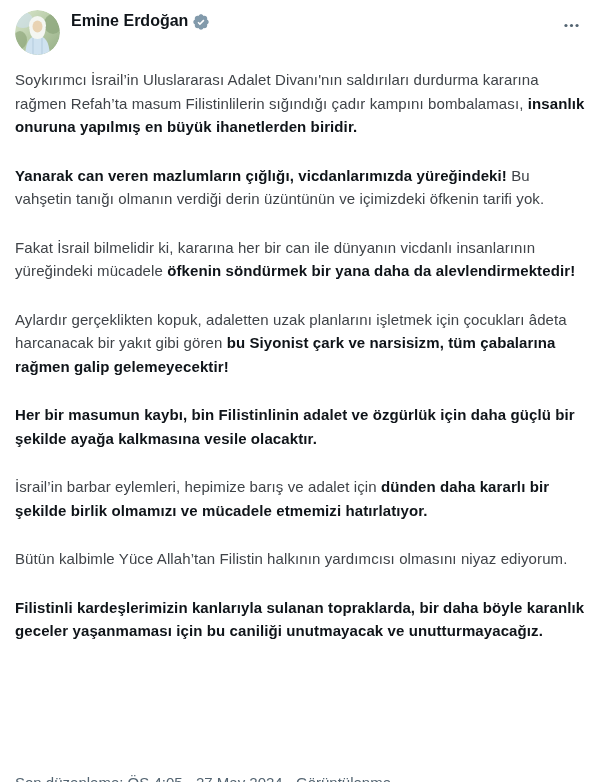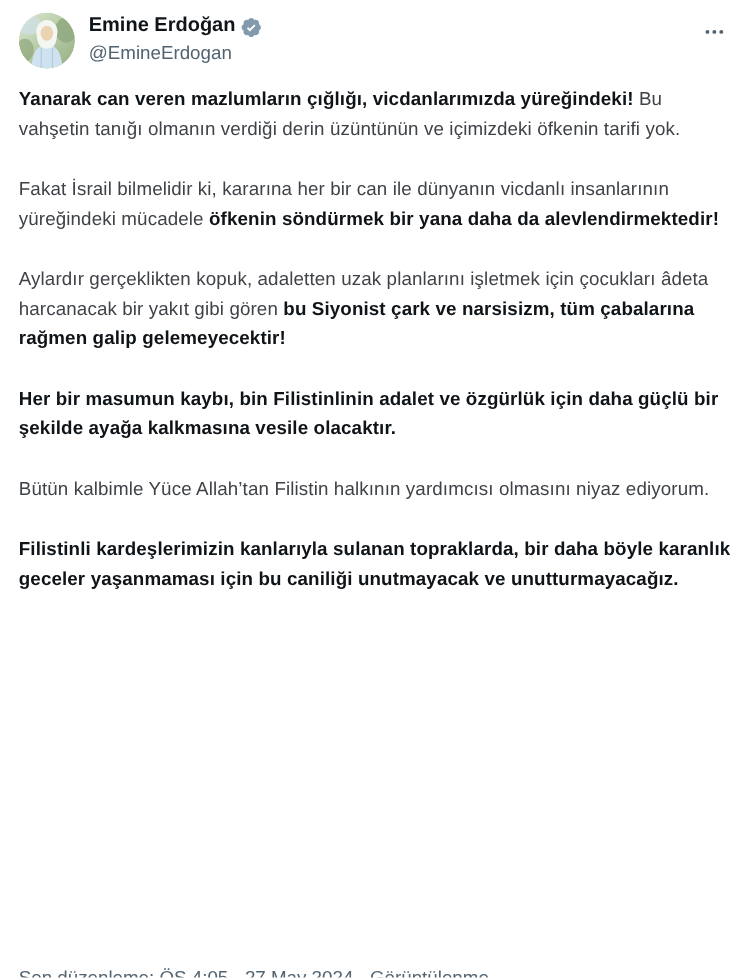--- a/index.html
+++ b/index.html
@@ -125,38 +125,39 @@
     </div>
 
     <div class="user-block">
       <div class="name-row">
         <span class="display-name">Emine Erdoğan</span>
 
         <svg class="verified-badge" viewBox="0 0 24 24">
           <path fill="#829aab" d="M22.25 12c0-1.43-.88-2.67-2.19-3.34.46-1.39.2-2.9-.81-3.91s-2.52-1.27-3.91-.81c-.66-1.31-1.91-2.19-3.34-2.19s-2.67.88-3.33 2.19c-1.4-.46-2.91-.2-3.92.81s-1.26 2.52-.8 3.91c-1.31.67-2.2 1.91-2.2 3.34s.89 2.67 2.2 3.34c-.46 1.39-.21 2.9.8 3.91s2.52 1.26 3.91.81c.67 1.31 1.91 2.19 3.34 2.19s2.68-.88 3.34-2.19c1.39.45 2.9.2 3.91-.81s1.27-2.52.81-3.91c1.31-.67 2.19-1.91 2.19-3.34zm-11.71 4.2l-3.23-3.24 1.41-1.42 1.82 1.82 4.59-4.59 1.42 1.42-6.01 6.01z"></path>
         </svg>
       </div>
-      <span class="handle">@EmineErdogan</span>
     </div>
 
     <div class="spacer"></div>
 
     <button class="more-button">
       <svg width="19" height="19" viewBox="0 0 24 24">
         <circle cx="5" cy="12" r="2" fill="#536471"></circle>
         <circle cx="12" cy="12" r="2" fill="#536471"></circle>
         <circle cx="19" cy="12" r="2" fill="#536471"></circle>
       </svg>
     </button>
   </div>
 
   <div class="tweet-text">
+      <p><span>Soykırımcı İsrail’in Uluslararası Adalet Divanı'nın saldırıları durdurma kararına rağmen Refah’ta masum Filistinlilerin sığındığı çadır kampını bombalaması, </span><b>insanlık onuruna yapılmış en büyük ihanetlerden biridir.</b></p>
       <p><b>Yanarak can veren mazlumların çığlığı, vicdanlarımızda yüreğindeki!</b><span> Bu vahşetin tanığı olmanın verdiği derin üzüntünün ve içimizdeki öfkenin tarifi yok.</span></p>
       <p><span>Fakat İsrail bilmelidir ki, kararına her bir can ile dünyanın vicdanlı insanlarının yüreğindeki mücadele </span><b>öfkenin söndürmek bir yana daha da alevlendirmektedir!</b></p>
       <p><span>Aylardır gerçeklikten kopuk, adaletten uzak planlarını işletmek için çocukları âdeta harcanacak bir yakıt gibi gören </span><b>bu Siyonist çark ve narsisizm, tüm çabalarına rağmen galip gelemeyecektir!</b></p>
       <p><b>Her bir masumun kaybı, bin Filistinlinin adalet ve özgürlük için daha güçlü bir şekilde ayağa kalkmasına vesile olacaktır.</b></p>
+      <p><span>İsrail’in barbar eylemleri, hepimize barış ve adalet için </span><b>dünden daha kararlı bir şekilde birlik olmamızı ve mücadele etmemizi hatırlatıyor.</b></p>
       <p><span>Bütün kalbimle Yüce Allah’tan Filistin halkının yardımcısı olmasını niyaz ediyorum.</span></p>
       <p><b>Filistinli kardeşlerimizin kanlarıyla sulanan topraklarda, bir daha böyle karanlık geceler yaşanmaması için bu caniliği unutmayacak ve unutturmayacağız.</b></p>
     </div>
 
   <div class="timestamp-row">Son düzenleme: ÖS 4:05 · 27 May 2024 · Görüntülenme</div>
 
 </div>
 
 </body></html>

